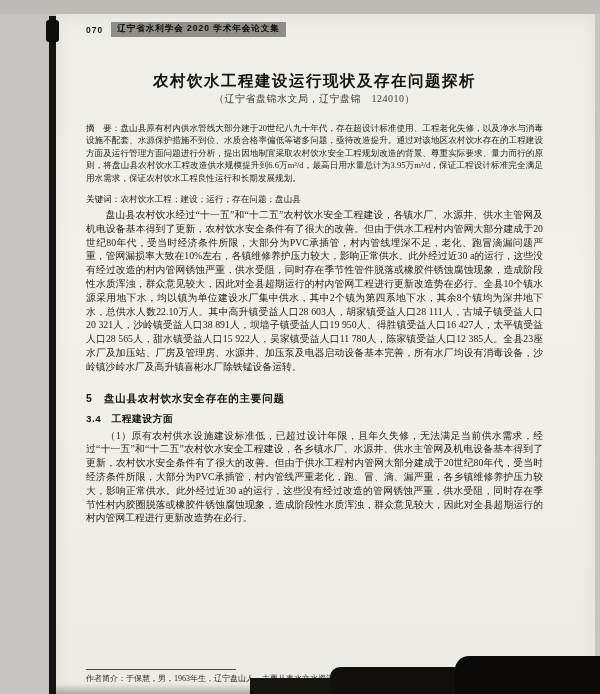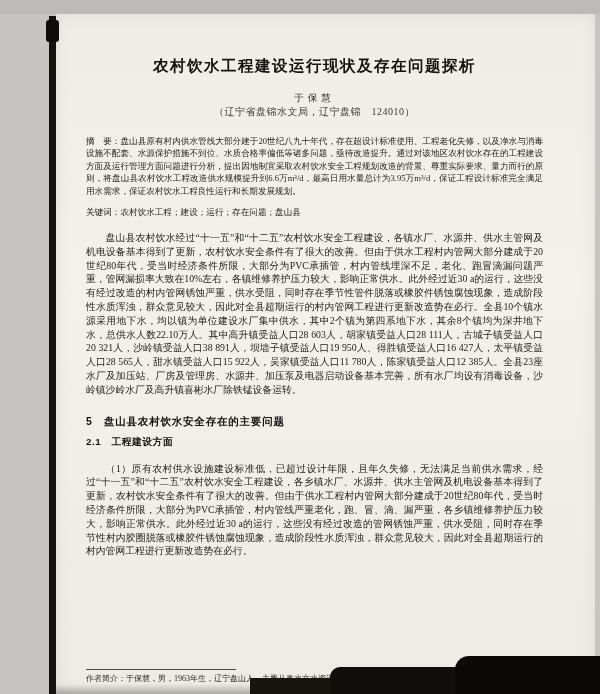--- a/index.html
+++ b/index.html
@@ -31,21 +31,21 @@
   .lbl{font-weight:normal;color:#141310;}
   .sec{
     margin:18px 0 0;font-size:10.5px;font-weight:bold;letter-spacing:0.8px;color:#141310;
     font-family:"Liberation Sans","DejaVu Sans",sans-serif;
   }
   .subsec{
     margin:7px 0 0;font-size:9.8px;font-weight:bold;letter-spacing:0.5px;color:#141310;
     font-family:"Liberation Sans","DejaVu Sans",sans-serif;
   }
   .body{
-    margin:13px 0 0;font-size:9.8px;line-height:13.8px;text-align:justify;
+    margin:3px 0 0;font-size:9.8px;line-height:13.8px;text-align:justify;
     text-indent:2em;color:#23221e;
   }
   .footnote{position:absolute;left:30px;bottom:10px;right:170px;}
   .footnote-rule{width:150px;border-top:1px solid #4a4945;margin-bottom:4px;}
   .footnote-text{font-size:8px;color:#2c2b27;line-height:10px;}
   
   .artifact-left{position:absolute;left:49px;top:16px;bottom:0;width:7px;background:#14130f;}
   .artifact-left-blob{position:absolute;left:46px;top:20px;width:13px;height:22px;background:#0e0d0a;border-radius:3px;}
   .artifact-bottom-1{position:absolute;left:250px;right:0;bottom:0;height:16px;background:#15140f;}
   .artifact-bottom-2{position:absolute;left:330px;right:0;bottom:0;height:27px;background:#100f0b;border-top-left-radius:10px;}
@@ -55,34 +55,37 @@
   .artifact-top-shade{position:absolute;left:0;top:0;right:0;height:14px;background:#bcbbb7;}
 </style>
 </head>
 <body>
 
 <div class="artifact-top-shade"></div>
 
 <div class="page">
   <div class="inner">
 
+    <div class="header">
+      <span class="pagenum">070</span>
+      <span class="proceedings">辽宁省水利学会 2020 学术年会论文集</span>
+    </div>
 
     <h1 class="title">农村饮水工程建设运行现状及存在问题探析</h1>
 
-    <div class="author">于保慧</div>
     <div class="affil">（辽宁省盘锦水文局，辽宁盘锦　124010）</div>
 
     <p class="abstract"><span class="lbl">摘　要：</span><span>盘山县原有村内供水管线大部分建于20世纪八九十年代，存在超设计标准使用、工程老化失修，以及净水与消毒设施不配套、水源保护措施不到位、水质合格率偏低等诸多问题，亟待改造提升。通过对该地区农村饮水存在的工程建设方面及运行管理方面问题进行分析，提出因地制宜采取农村饮水安全工程规划改造的背景、尊重实际要求、量力而行的原则，将盘山县农村饮水工程改造供水规模提升到6.6万m³/d，最高日用水量总计为3.95万m³/d，保证工程设计标准完全满足用水需求，保证农村饮水工程良性运行和长期发展规划。</span></p>
 
     <p class="keywords"><span class="lbl">关键词：</span><span>农村饮水工程；建设；运行；存在问题；盘山县</span></p>
 
     <p class="body">盘山县农村饮水经过“十一五”和“十二五”农村饮水安全工程建设，各镇水厂、水源井、供水主管网及机电设备基本得到了更新，农村饮水安全条件有了很大的改善。但由于供水工程村内管网大部分建成于20世纪80年代，受当时经济条件所限，大部分为PVC承插管，村内管线埋深不足，老化、跑冒滴漏问题严重，管网漏损率大致在10%左右，各镇维修养护压力较大，影响正常供水。此外经过近30 a的运行，这些没有经过改造的村内管网锈蚀严重，供水受阻，同时存在季节性管件脱落或橡胶件锈蚀腐蚀现象，造成阶段性水质浑浊，群众意见较大，因此对全县超期运行的村内管网工程进行更新改造势在必行。全县10个镇水源采用地下水，均以镇为单位建设水厂集中供水，其中2个镇为第四系地下水，其余8个镇均为深井地下水，总供水人数22.10万人。其中高升镇受益人口28 603人，胡家镇受益人口28 111人，古城子镇受益人口20 321人，沙岭镇受益人口38 891人，坝墙子镇受益人口19 950人、得胜镇受益人口16 427人，太平镇受益人口28 565人，甜水镇受益人口15 922人，吴家镇受益人口11 780人，陈家镇受益人口12 385人。全县23座水厂及加压站、厂房及管理房、水源井、加压泵及电器启动设备基本完善，所有水厂均设有消毒设备，沙岭镇沙岭水厂及高升镇喜彬水厂除铁锰设备运转。</p>
 
     <h2 class="sec">5　盘山县农村饮水安全存在的主要问题</h2>
-    <h3 class="subsec">2.1　工程建设方面</h3>
+    <h3 class="subsec">3.4　工程建设方面</h3>
     <p class="body">（1）原有农村供水设施建设标准低，已超过设计年限，且年久失修，无法满足当前供水需求，经过“十一五”和“十二五”农村饮水安全工程建设，各乡镇水厂、水源井、供水主管网及机电设备基本得到了更新，农村饮水安全条件有了很大的改善。但由于供水工程村内管网大部分建成于20世纪80年代，受当时经济条件所限，大部分为PVC承插管，村内管线严重老化，跑、冒、滴、漏严重，各乡镇维修养护压力较大，影响正常供水。此外经过近30 a的运行，这些没有经过改造的管网锈蚀严重，供水受阻，同时存在季节性村内胶圈脱落或橡胶件锈蚀腐蚀现象，造成阶段性水质浑浊，群众意见较大，因此对全县超期运行的村内管网工程进行更新改造势在必行。</p>
 
   </div>
 
   <div class="footnote">
     <div class="footnote-rule"></div>
     <div class="footnote-text">作者简介：于保慧，男，1963年生，辽宁盘山人，主要从事水文水资源工作。</div>
   </div>
 </div>
 

